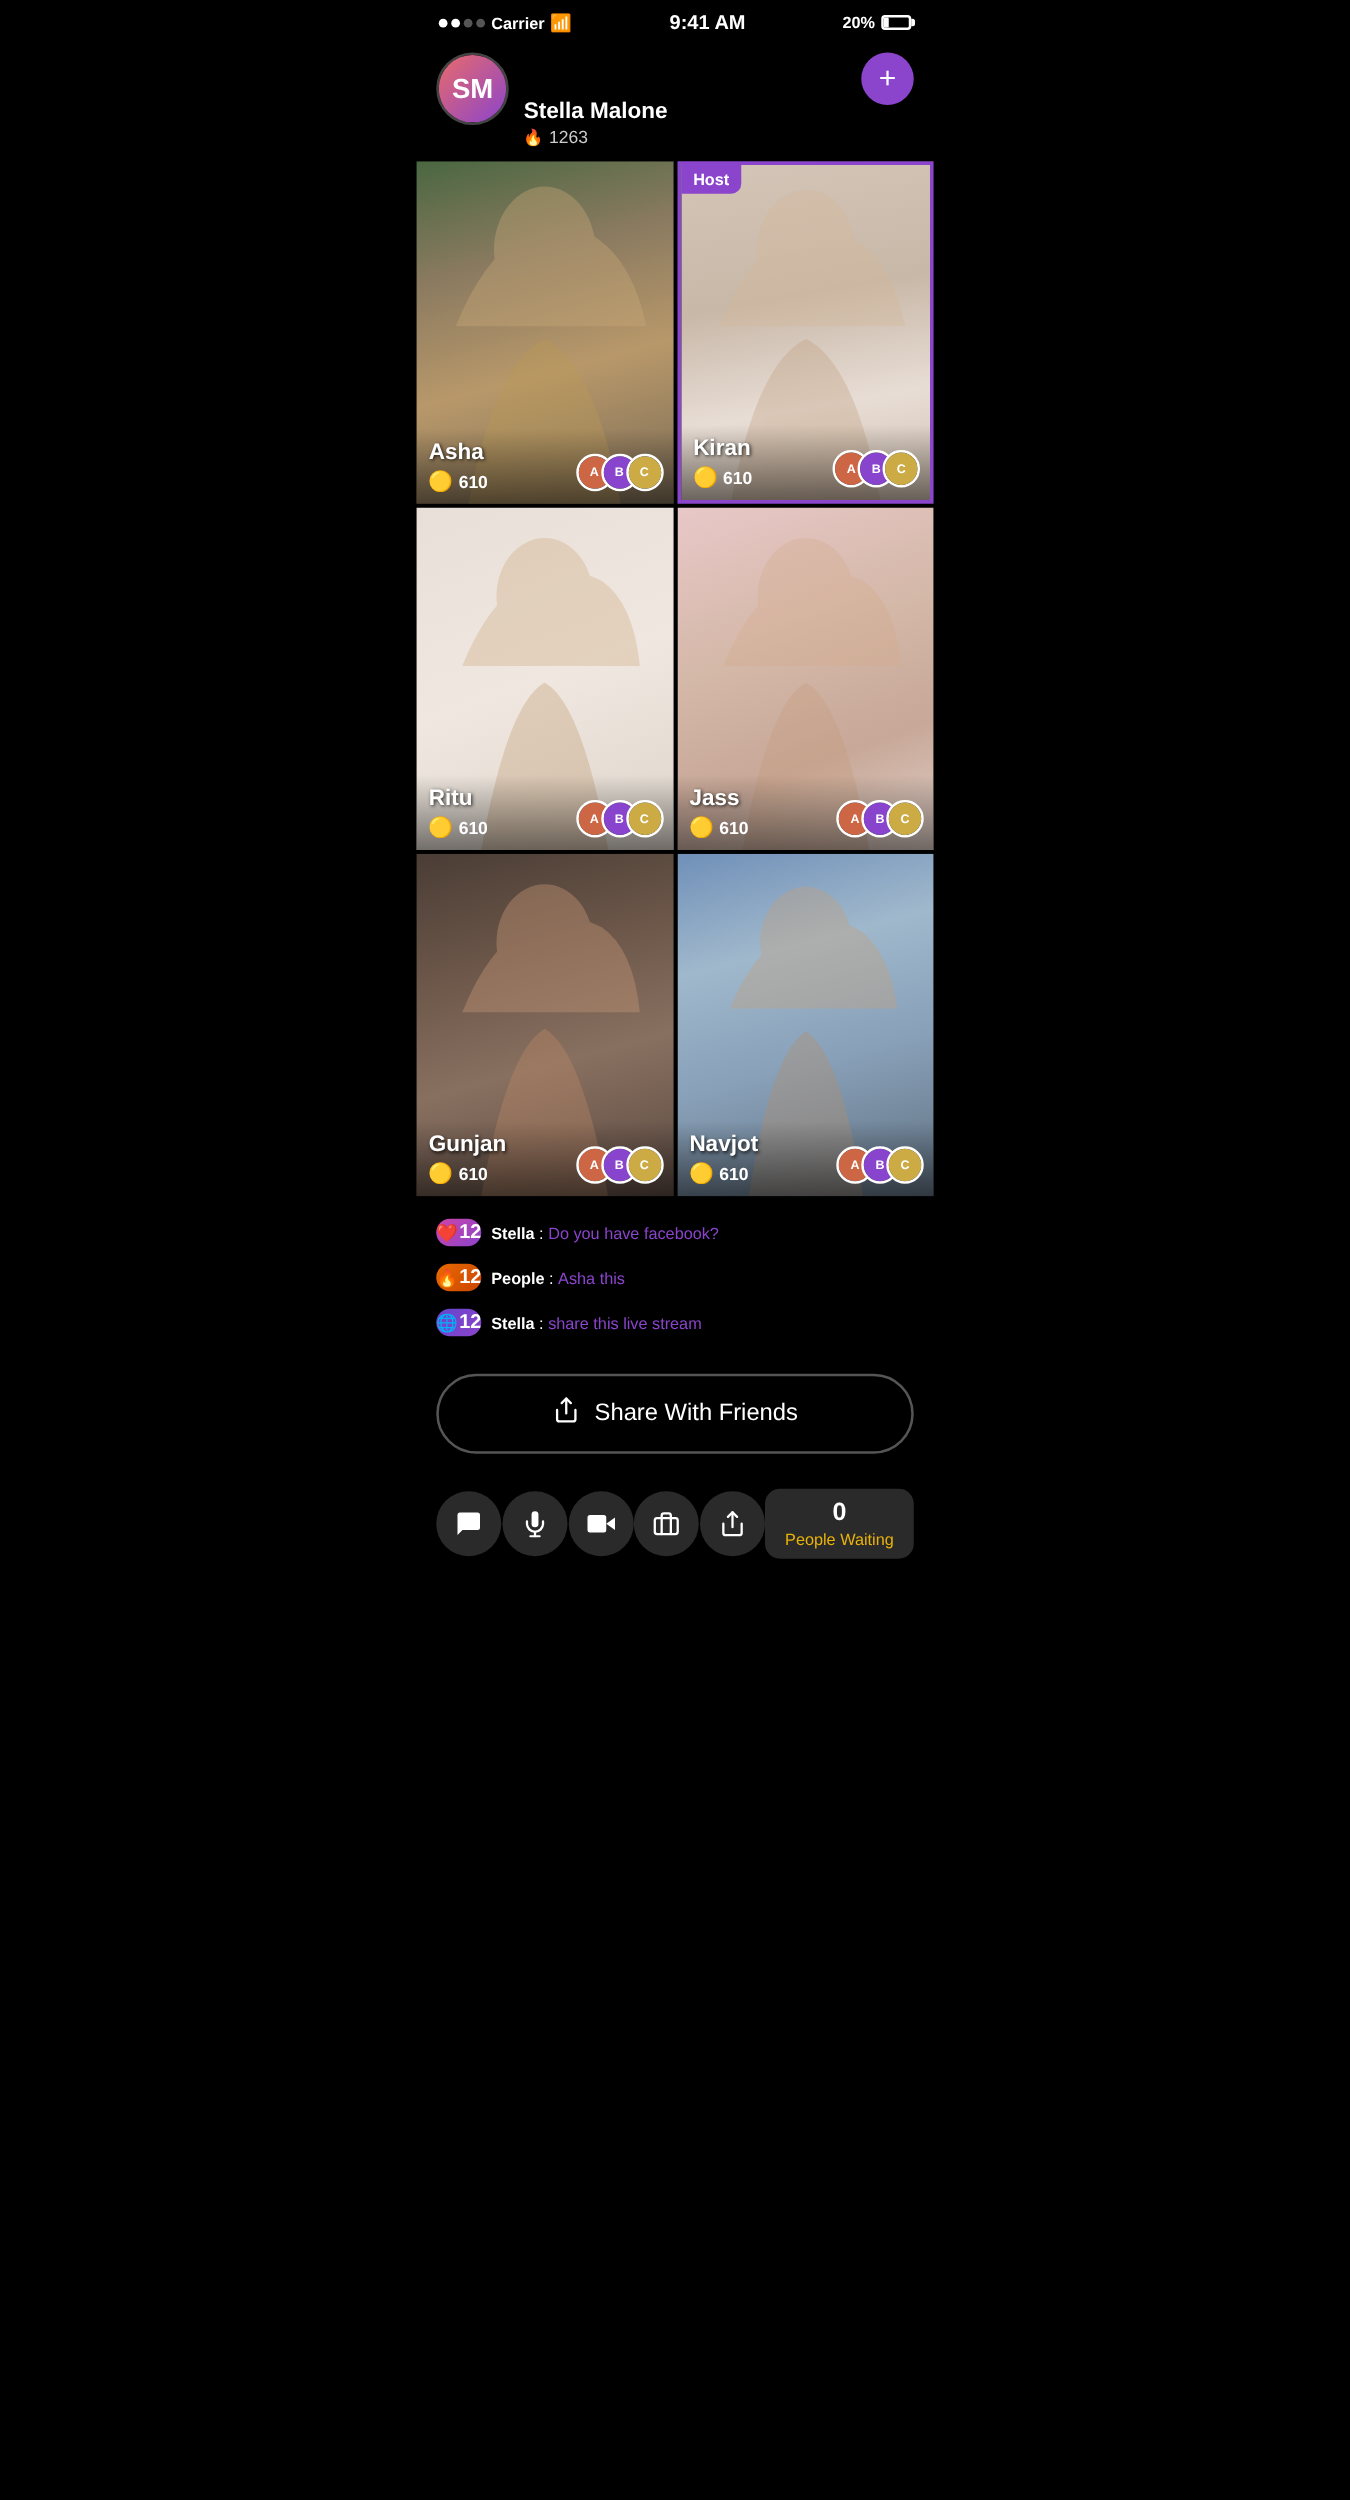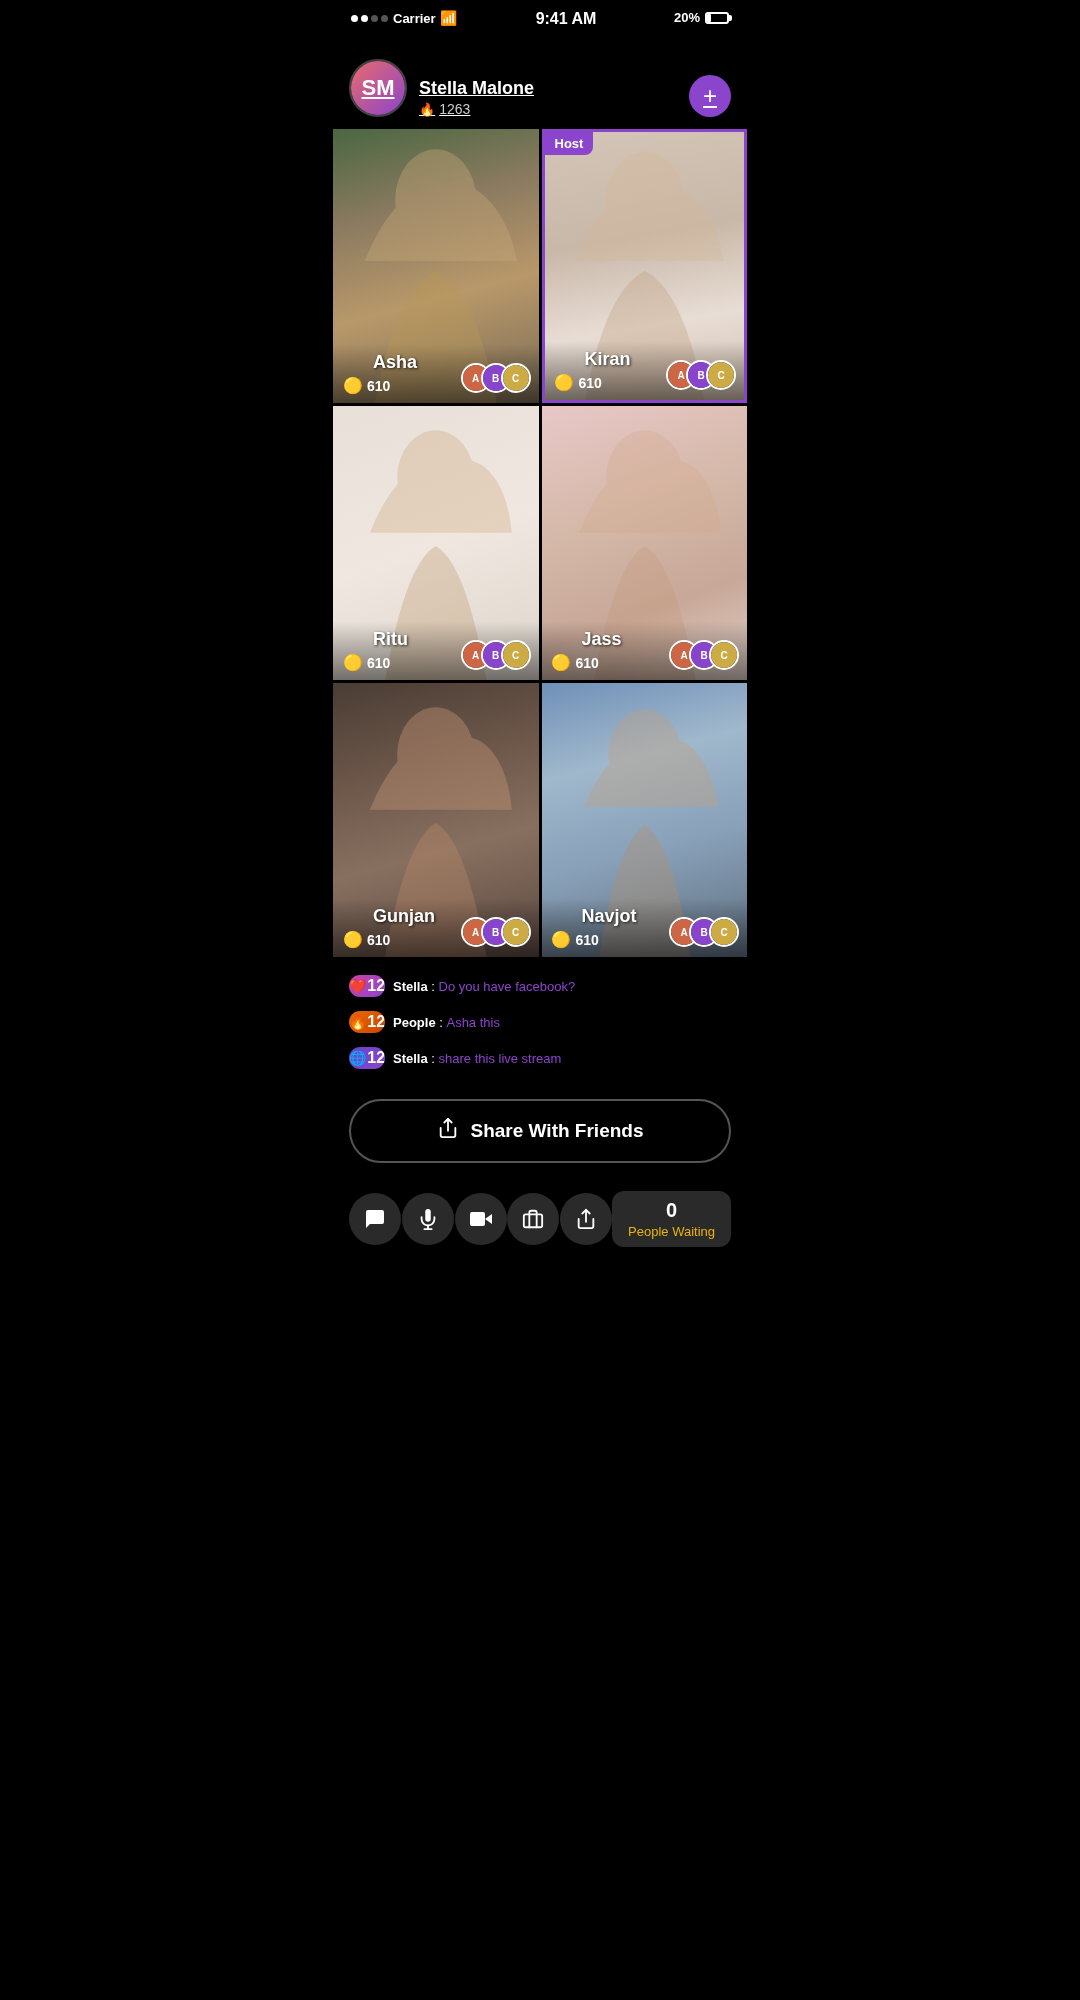--- a/index.html
+++ b/index.html
@@ -45,24 +45,23 @@
       background: #fff; border-radius: 0 2px 2px 0;
     }
     .battery-fill {
       width: 20%; height: 100%;
       background: #fff; border-radius: 1px;
     }
 
     
     .user-header {
       display: flex;
-      align-items: flex-end;
+      align-items: flex-start;
       gap: 12px;
       padding: 8px 16px 12px;
-      text-decoration: underline;
     }
     .user-avatar-wrap {
       width: 58px; height: 58px; border-radius: 50%;
       overflow: hidden; border: 2px solid #444;
       flex-shrink: 0;
     }
     .avatar-placeholder {
       width: 100%; height: 100%;
       background: linear-gradient(135deg, #e96b6b, #8b44cc);
       display: flex; align-items: center; justify-content: center;
@@ -106,21 +105,20 @@
     }
     .stream-overlay {
       position: absolute;
       bottom: 0; left: 0; right: 0;
       padding: 8px 10px;
       background: linear-gradient(transparent, rgba(0,0,0,0.5));
     }
     .stream-name {
       font-size: 18px; font-weight: 700;
       text-shadow: 1px 1px 3px rgba(0,0,0,0.8);
-      margin-left: 30px;
     }
     .stream-coins {
       display: flex; align-items: center; gap: 4px;
       font-size: 14px; font-weight: 600; margin-top: 3px;
     }
     .coin-icon { font-size: 16px; }
     .stream-avatars {
       position: absolute;
       bottom: 10px; right: 8px;
       display: flex;
@@ -186,21 +184,21 @@
       align-items: center;
       justify-content: center;
       gap: 12px;
       width: 100%;
       padding: 16px 0;
       border: 2px solid #555;
       border-radius: 40px;
       background: transparent;
       color: #fff;
       font-size: 19px;
-      font-weight: 700;
+      font-weight: 400;
       cursor: pointer;
     }
     .share-icon-svg { font-size: 22px; }
 
     
     .bottom-bar {
       display: flex;
       align-items: center;
       padding: 12px 16px 20px;
       gap: 0;

